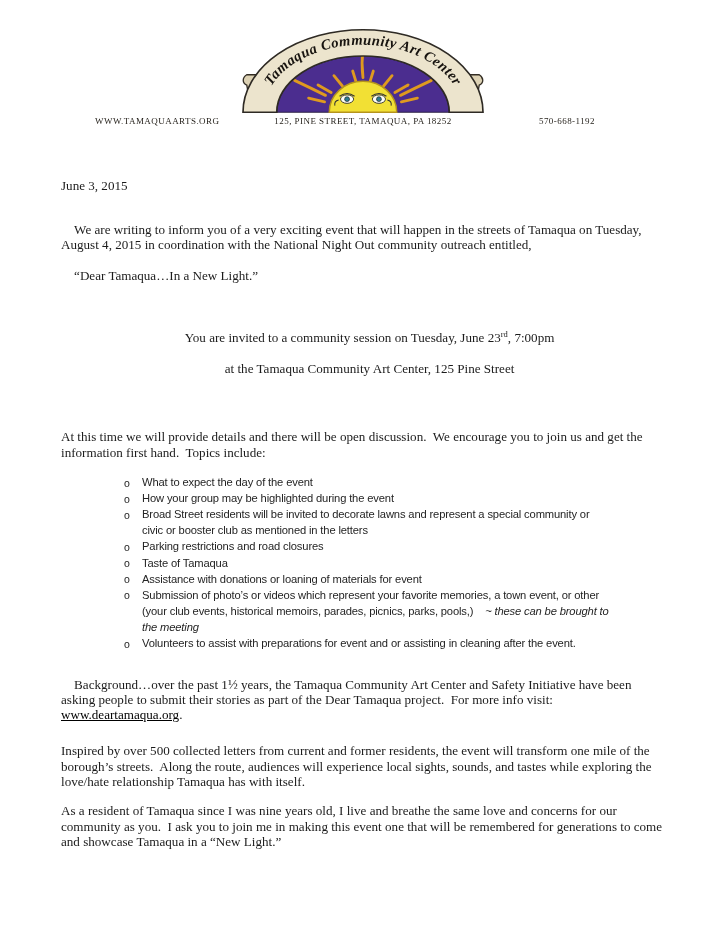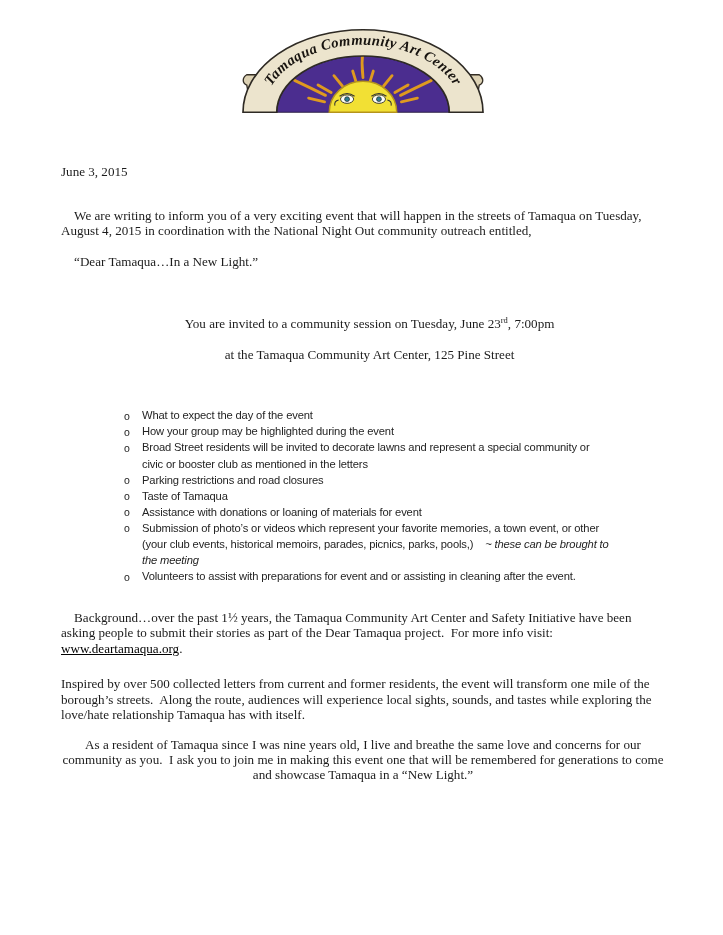--- a/index.html
+++ b/index.html
@@ -28,21 +28,21 @@
   .invite sup{font-size:8.5px;vertical-align:super;line-height:0;}
   .p2{margin-top:22px;}
   ul.topics{margin:14px 0 0 62px;padding:0;list-style:none;
     font-family:"Liberation Sans", sans-serif;font-size:11.2px;
     letter-spacing:-0.15px;line-height:16.1px;color:#242424;}
   ul.topics li{position:relative;padding-left:19px;white-space:pre-wrap;}
   ul.topics li::before{content:"o";position:absolute;left:1px;top:.5px;font-size:10.5px;}
   .italic{font-style:italic;}
   .p3{margin-top:10px;}
   .p4{margin-top:5px;}
-  .p5{margin-top:14px;text-align:center;}
+  .p5{margin-top:14px;}
   a.link{color:#000000;text-decoration:underline;cursor:pointer;}
 </style>
 </head>
 <body>
 
 <div class="page">
 
   <div class="logo-wrap">
     <svg viewBox="0 0 260 96">
 
@@ -82,34 +82,40 @@
 
       <defs>
         <path id="arcpath" d="M24 92 A 106 72 0 0 1 236 92"></path>
       </defs>
       <text class="arc-text">
         <textPath href="#arcpath" startOffset="50%" text-anchor="middle">Tamaqua Community Art Center</textPath>
       </text>
     </svg>
   </div>
 
+  <div class="header-row">
+    <span class="hdr-web">WWW.TAMAQUAARTS.ORG</span>
+    <span class="hdr-addr">125, PINE STREET, TAMAQUA, PA 18252</span>
+    <span class="hdr-phone">570-668-1192</span>
+  </div>
 
   <p class="para date">June 3, 2015</p>
 
 
   <div class="para p1">
     <span>We are writing to inform you of a very exciting event that will happen in the streets of Tamaqua on Tuesday, August 4, 2015 in coordination with the National Night Out community outreach entitled,</span><br>
     <span>“Dear Tamaqua…In a New Light.”</span>
   </div>
 
   <div class="invite">
     <span><span>You are invited to a community session on Tuesday, June 23</span><sup>rd</sup><span>, 7:00pm</span></span><br>
     <span>at the Tamaqua Community Art Center, 125 Pine Street</span><br>
   </div>
 
+  <p class="para p2">At this time we will provide details and there will be open discussion.  We encourage you to join us and get the information first hand.  Topics include:</p>
 
   <ul class="topics">
     <li><span>What to expect the day of the event</span></li>
     <li><span>How your group may be highlighted during the event</span></li>
     <li><span>Broad Street residents will be invited to decorate lawns and represent a special community or
 civic or booster club as mentioned in the letters</span></li>
     <li><span>Parking restrictions and road closures</span></li>
     <li><span>Taste of Tamaqua</span></li>
     <li><span>Assistance with donations or loaning of materials for event</span></li>
     <li><span>Submission of photo’s or videos which represent your favorite memories, a town event, or other

